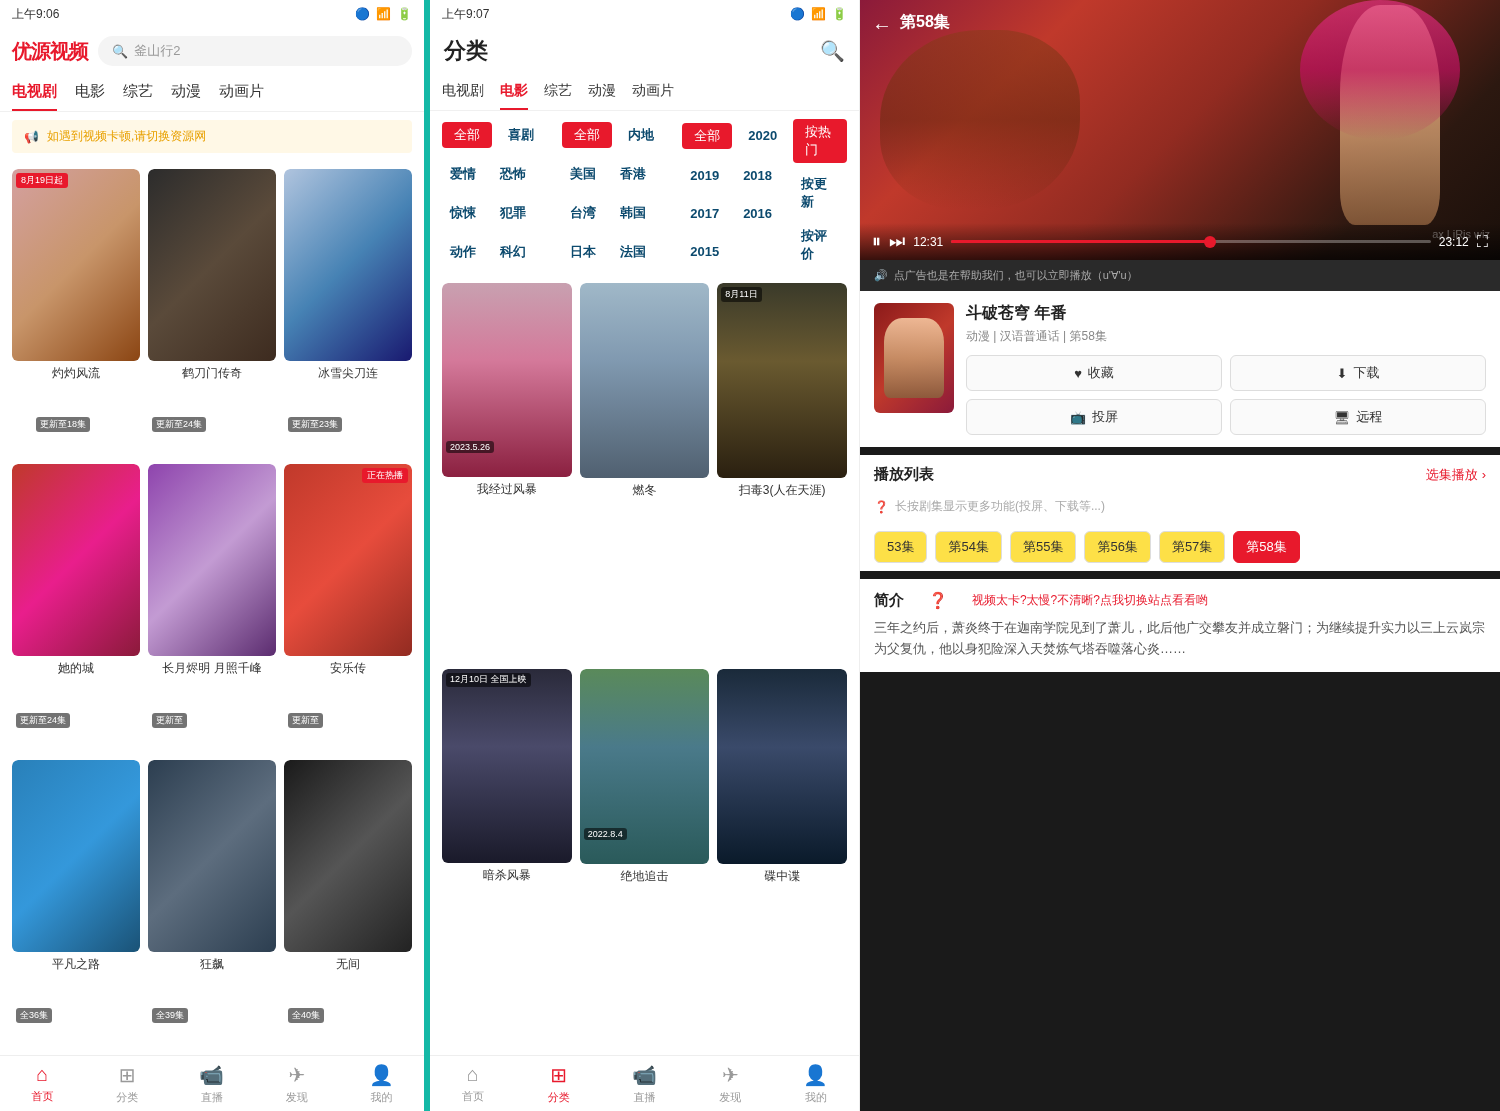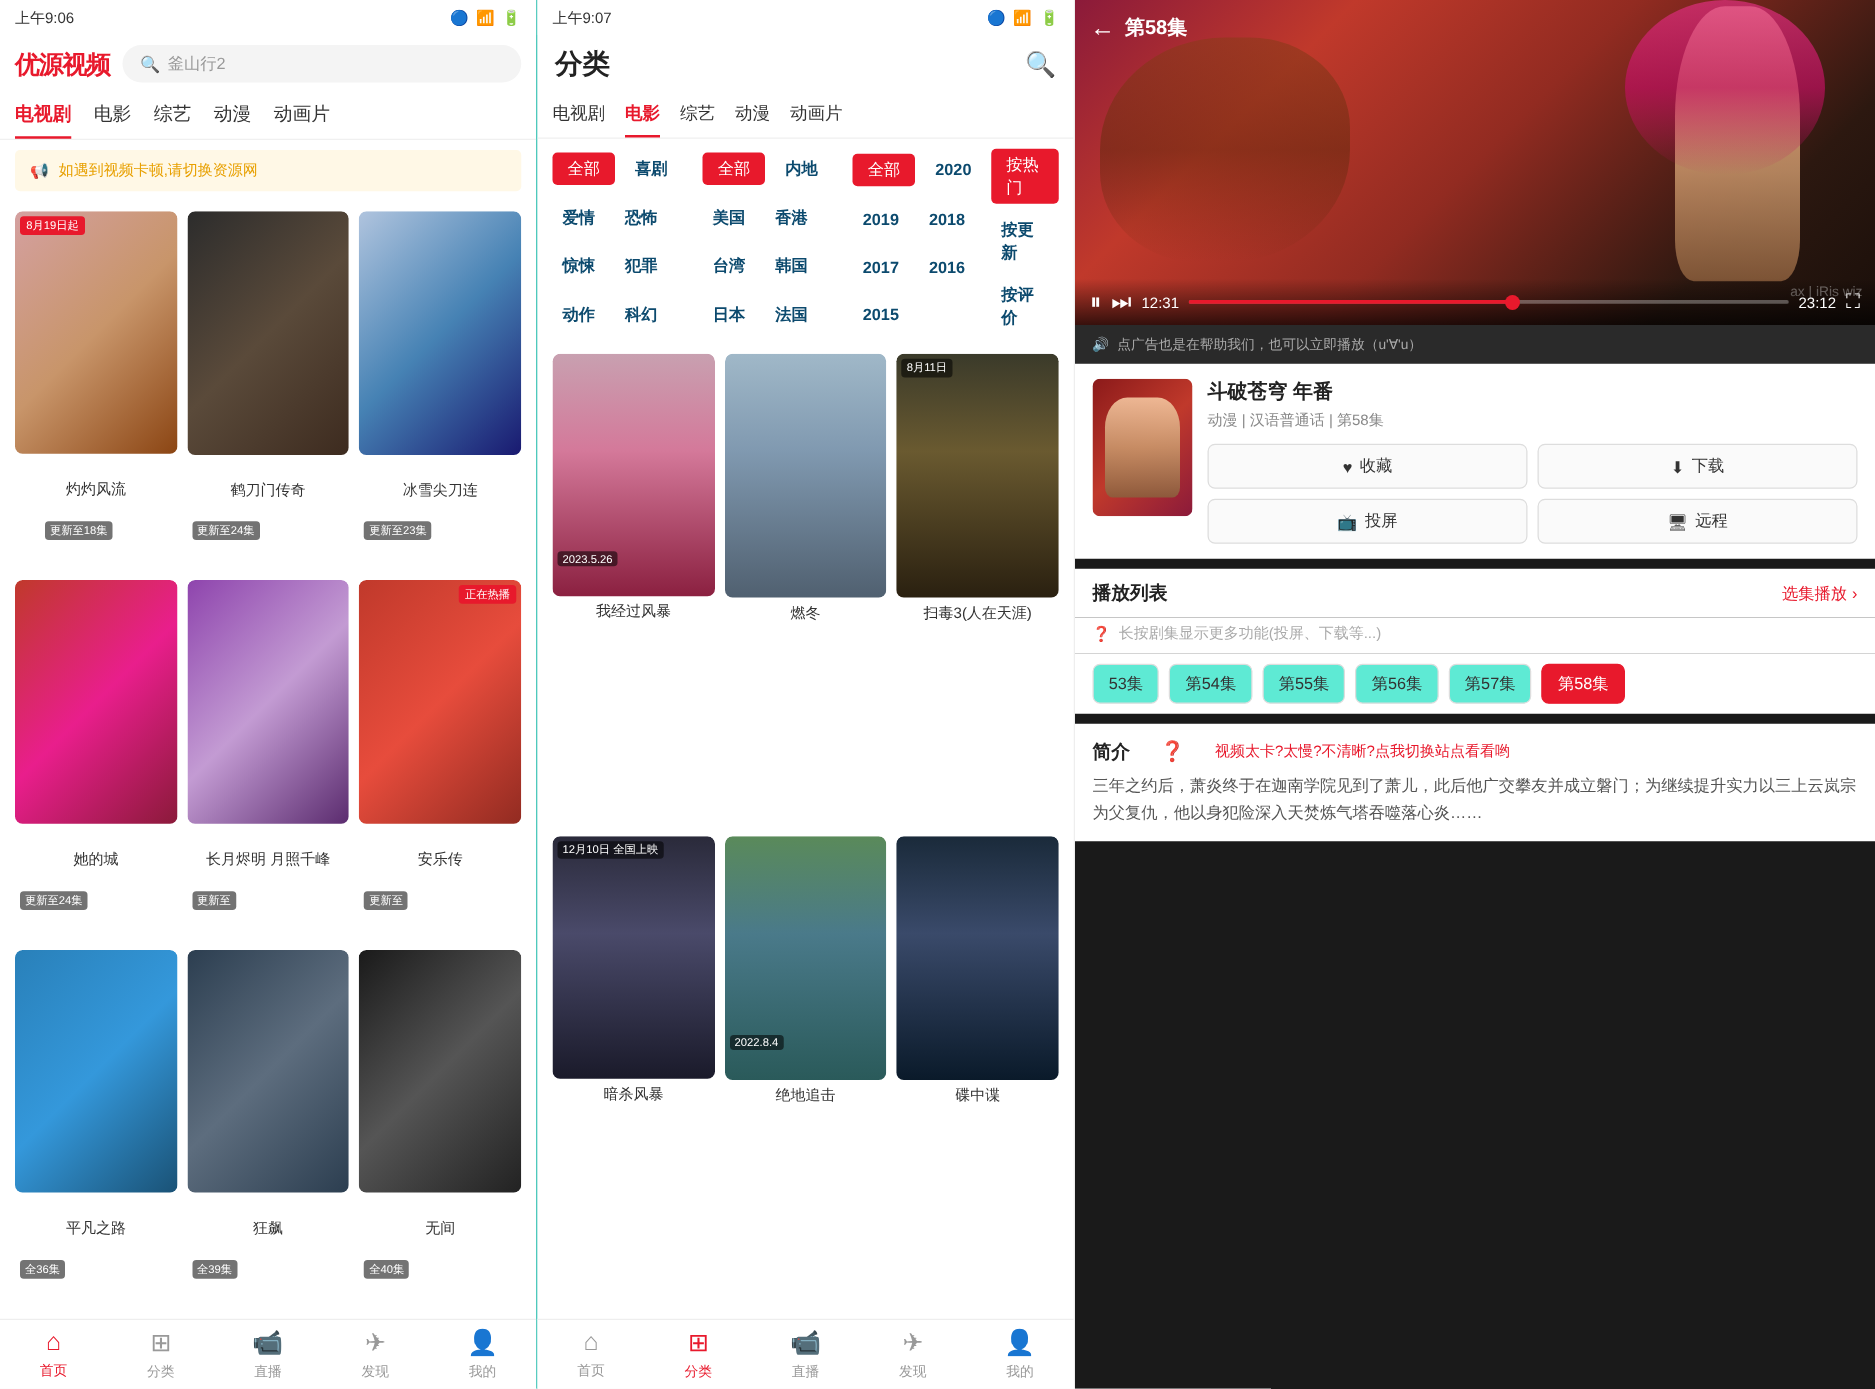--- a/index.html
+++ b/index.html
@@ -1,32 +1,32 @@
 <!DOCTYPE html>
 <html><head>
   <meta charset="utf-8">
   <style>
     * { margin: 0; padding: 0; box-sizing: border-box; }
     body { width: 1500px; height: 1111px; overflow: hidden; font-family: -apple-system, 'PingFang SC', 'Microsoft YaHei', sans-serif; display: flex; background: #f5f5f5; }
 
     
-    .panel1 { width: 430px; height: 1111px; background: #fff; display: flex; flex-direction: column; overflow: hidden; border-right: 1px solid #14b8a6; }
+    .panel1 { width: 430px; height: 1111px; background: #fff; display: flex; flex-direction: column; overflow: hidden; border-right: 6px solid #14b8a6; }
     .p1-status { height: 28px; background: #fff; display: flex; align-items: center; justify-content: space-between; padding: 0 12px; font-size: 12px; color: #333; }
     .p1-header { display: flex; align-items: center; padding: 8px 12px; gap: 10px; }
     .p1-logo { color: #e8192c; font-size: 20px; font-weight: 900; letter-spacing: -1px; }
     .p1-logo span { color: #f5a623; }
     .p1-search { flex: 1; background: #f4f4f4; border-radius: 16px; padding: 6px 14px; font-size: 13px; color: #999; display: flex; align-items: center; gap: 6px; }
     .p1-nav { display: flex; padding: 0 12px; gap: 18px; border-bottom: 1px solid #f0f0f0; }
     .p1-nav-item { padding: 8px 0; font-size: 15px; color: #333; cursor: pointer; }
     .p1-nav-item.active { color: #e8192c; border-bottom: 2px solid #e8192c; font-weight: bold; }
     .p1-banner { background: #fff8e6; margin: 8px 12px; padding: 8px 12px; border-radius: 4px; display: flex; align-items: center; gap: 8px; font-size: 12px; color: #e8a000; }
     .p1-grid { display: grid; grid-template-columns: repeat(3, 1fr); gap: 8px; padding: 8px 12px; overflow-y: auto; flex: 1; }
     .p1-card { position: relative; border-radius: 6px; overflow: hidden; cursor: pointer; }
     .p1-card-thumb { width: 100%; aspect-ratio: 2/3; border-radius: 6px; }
-    .p1-card-title { font-size: 12px; color: #333; margin-top: 20px; text-align: center; }
+    .p1-card-title { font-size: 12px; color: #333; margin-top: 4px; text-align: center; }
     .p1-bottom-nav { height: 56px; display: flex; align-items: center; justify-around; border-top: 1px solid #eee; background: #fff; }
     .p1-bottom-nav { display: flex; }
     .p1-bnav-item { flex: 1; display: flex; flex-direction: column; align-items: center; justify-content: center; gap: 3px; font-size: 11px; color: #999; cursor: pointer; padding: 6px 0; }
     .p1-bnav-item.active { color: #e8192c; }
     .p1-bnav-icon { font-size: 20px; }
 
     
     .panel2 { width: 430px; height: 1111px; background: #fff; display: flex; flex-direction: column; overflow: hidden; border-right: 1px solid #eee; }
     .p2-status { height: 28px; background: #fff; display: flex; align-items: center; justify-content: space-between; padding: 0 12px; font-size: 12px; color: #333; }
     .p2-header { display: flex; align-items: center; justify-content: space-between; padding: 8px 14px; }
@@ -70,21 +70,21 @@
     .p3-info-right { flex: 1; }
     .p3-info-title { font-size: 16px; font-weight: bold; color: #222; margin-bottom: 4px; }
     .p3-info-meta { font-size: 12px; color: #888; margin-bottom: 10px; }
     .p3-info-btns { display: grid; grid-template-columns: 1fr 1fr; gap: 8px; }
     .p3-info-btn { padding: 8px 0; border: 1px solid #ddd; border-radius: 6px; font-size: 13px; color: #333; display: flex; align-items: center; justify-content: center; gap: 6px; cursor: pointer; background: #fafafa; }
     .p3-playlist-header { display: flex; align-items: center; justify-content: space-between; padding: 10px 14px; background: #fff; margin-top: 8px; }
     .p3-playlist-title { font-size: 15px; font-weight: bold; color: #222; }
     .p3-playlist-select { font-size: 13px; color: #e8192c; display: flex; align-items: center; gap: 4px; cursor: pointer; }
     .p3-playlist-hint { padding: 4px 14px 8px; background: #fff; font-size: 12px; color: #aaa; display: flex; align-items: center; gap: 6px; }
     .p3-ep-list { display: flex; gap: 8px; padding: 8px 14px; background: #fff; overflow-x: auto; flex-wrap: nowrap; }
-    .p3-ep-btn { flex-shrink: 0; padding: 6px 12px; border: 1px solid #ddd; border-radius: 6px; font-size: 13px; color: #333; cursor: pointer; background: #5eead4; }
+    .p3-ep-btn { flex-shrink: 0; padding: 6px 12px; border: 1px solid #ddd; border-radius: 6px; font-size: 13px; color: #333; cursor: pointer; background: #fde047; }
     .p3-ep-btn.active { background: #e8192c; color: #fff; border-color: #e8192c; }
     .p3-desc-section { background: #fff; margin-top: 8px; padding: 12px 14px; }
     .p3-desc-header { display: flex; align-items: center; gap: 24px; margin-bottom: 8px; }
     .p3-desc-title { font-size: 15px; font-weight: bold; color: #222; }
     .p3-desc-link { font-size: 12px; color: #e8192c; cursor: pointer; }
     .p3-desc-text { font-size: 13px; color: #555; line-height: 1.6; }
     .p3-watermark { position: absolute; bottom: 20px; right: 10px; font-size: 11px; color: rgba(255,255,255,0.4); }
     .card-dark { background: linear-gradient(135deg, #2c3e50, #34495e); }
     .card-warm { background: linear-gradient(135deg, #d4a0a0, #c8956a, #8b4513); }
     .card-cold { background: linear-gradient(135deg, #b0c4de, #4682b4, #191970); }

